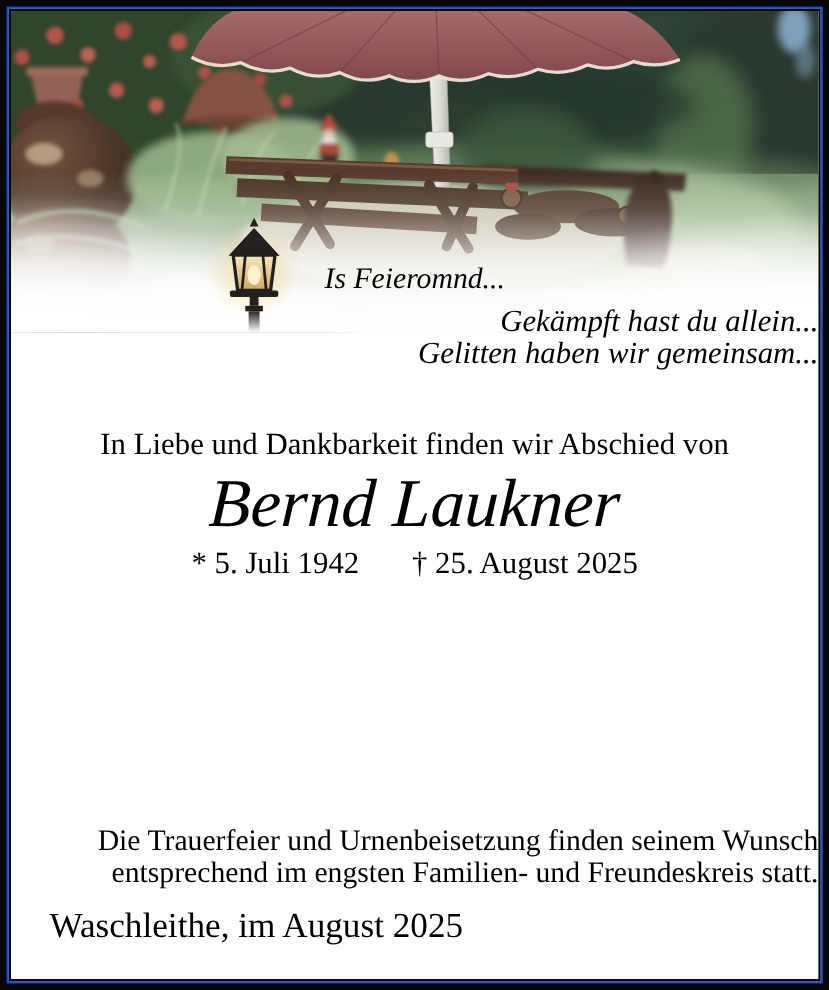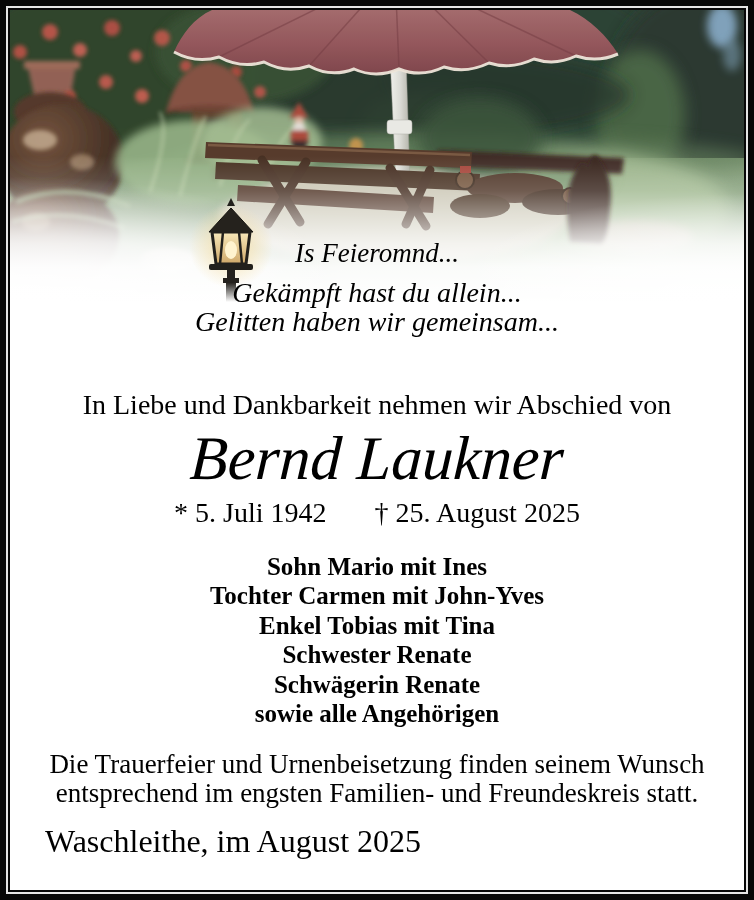--- a/index.html
+++ b/index.html
@@ -1,46 +1,46 @@
 <!DOCTYPE html>
 <html><head>
 <meta charset="utf-8">
 <style>
   html,body{margin:0;padding:0;background:#ffffff;}
   .sheet{
     position:relative;
     width:754px;height:900px;
     box-sizing:border-box;
-    background:#e5e5e5;
+    background:#1d4ed8;
     border:6px solid #070707;
     padding:2px;
     font-family:"Liberation Serif","DejaVu Serif",serif;
     color:#000;
     overflow:hidden;
     text-decoration:underline;
   }
   .inner{
     position:relative;
     width:100%;height:100%;
     box-sizing:border-box;
     border:2px solid #070707;
     background:#ffffff;
     overflow:hidden;
   }
   .photo{position:absolute;top:0;left:0;width:734px;height:292px;}
   .photo svg{display:block;width:734px;height:292px;}
   .txt{position:absolute;left:0;right:0;text-align:center;white-space:nowrap;}
   .epigraph{top:227px;font-style:italic;font-size:27px;line-height:32px;}
-  .verse{top:268px;font-style:italic;font-size:28px;line-height:29px;}
+  .verse{top:268px;font-style:italic;font-size:28px;line-height:29px;text-align:right;}
   .intro{top:379px;font-size:28px;line-height:32px;}
   .name{top:406px;font-style:italic;font-size:62px;line-height:84px;transform:skewX(-3deg);}
   .dates{top:487px;font-size:28px;line-height:32px;}
   .dates .death-date{margin-left:48px;}
   .mourners{top:542px;font-weight:bold;font-size:25px;line-height:29.4px;}
-  .funeral{top:740px;font-size:27px;line-height:29px;}
+  .funeral{top:740px;font-size:27px;line-height:29px;text-align:right;}
   .place{top:817px;left:35px;right:auto;text-align:left;font-size:32px;line-height:28px;}
 </style>
 </head>
 <body>
 
 <div class="sheet">
   <div class="inner">
 
     <div class="photo">
       <svg viewBox="0 0 734 292" preserveAspectRatio="none">
@@ -282,36 +282,28 @@
       </svg>
     </div>
 
     <div class="txt epigraph">Is Feieromnd...</div>
 
     <div class="txt verse">
       <div>Gekämpft hast du allein...</div>
       <div>Gelitten haben wir gemeinsam...</div>
     </div>
 
-    <div class="txt intro">In Liebe und Dankbarkeit nehmen wir Abschied von</div>
+    <div class="txt intro">In Liebe und Dankbarkeit finden wir Abschied von</div>
 
     <div class="txt name">Bernd Laukner</div>
 
     <div class="txt dates">
       <span>* 5. Juli 1942</span><span class="death-date">† 25. August 2025</span>
     </div>
 
-    <div class="txt mourners">
-      <div>Sohn Mario mit Ines</div>
-      <div>Tochter Carmen mit John-Yves</div>
-      <div>Enkel Tobias mit Tina</div>
-      <div>Schwester Renate</div>
-      <div>Schwägerin Renate</div>
-      <div>sowie alle Angehörigen</div>
-    </div>
 
     <div class="txt funeral">
       <div>Die Trauerfeier und Urnenbeisetzung finden seinem Wunsch</div>
       <div>entsprechend im engsten Familien- und Freundeskreis statt.</div>
     </div>
 
     <div class="txt place">Waschleithe, im August 2025</div>
 
   </div>
 </div>

